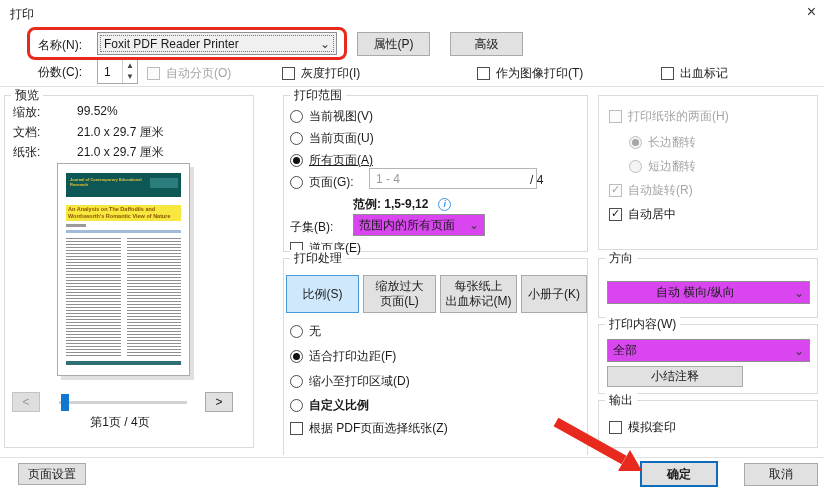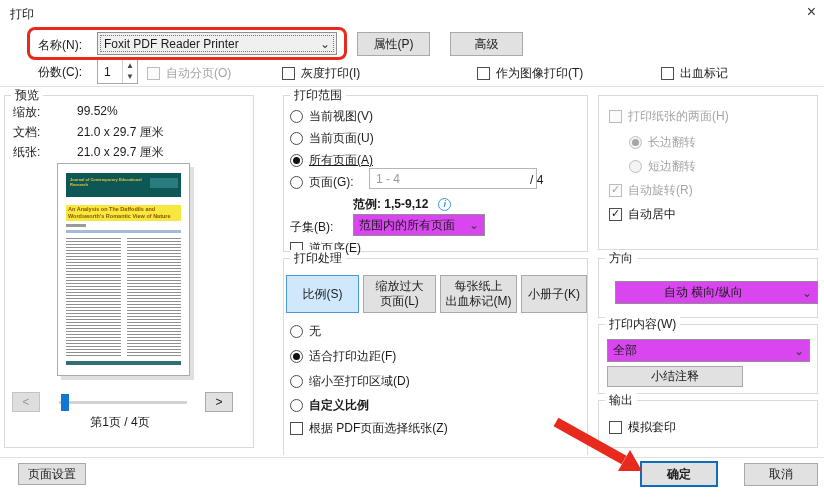--- a/index.html
+++ b/index.html
@@ -293,21 +293,21 @@
       <span class="dis">自动旋转(R)</span>
     </div>
     <div class="item" style="left:10px; top:110px;">
       <span class="cb"><span class="mark">✓</span></span>
       <span>自动居中</span>
     </div>
   </div>
 
   <div class="grp" style="left:598px; top:258px; width:220px; height:60px;">
     <span class="legend">方向</span>
-    <div class="dd" style="left:16px; top:22px; width:203px; height:23px;padding-left:48px;">
+    <div class="dd" style="left:8px; top:22px; width:203px; height:23px;padding-left:48px;">
       <span>自动 横向/纵向</span>
       <span class="chev">⌄</span>
     </div>
   </div>
 
   <div class="grp" style="left:598px; top:324px; width:220px; height:70px;">
     <span class="legend">打印内容(W)</span>
     <div class="dd" style="left:8px; top:14px; width:203px; height:23px;">
       <span>全部</span>
       <span class="chev">⌄</span>

